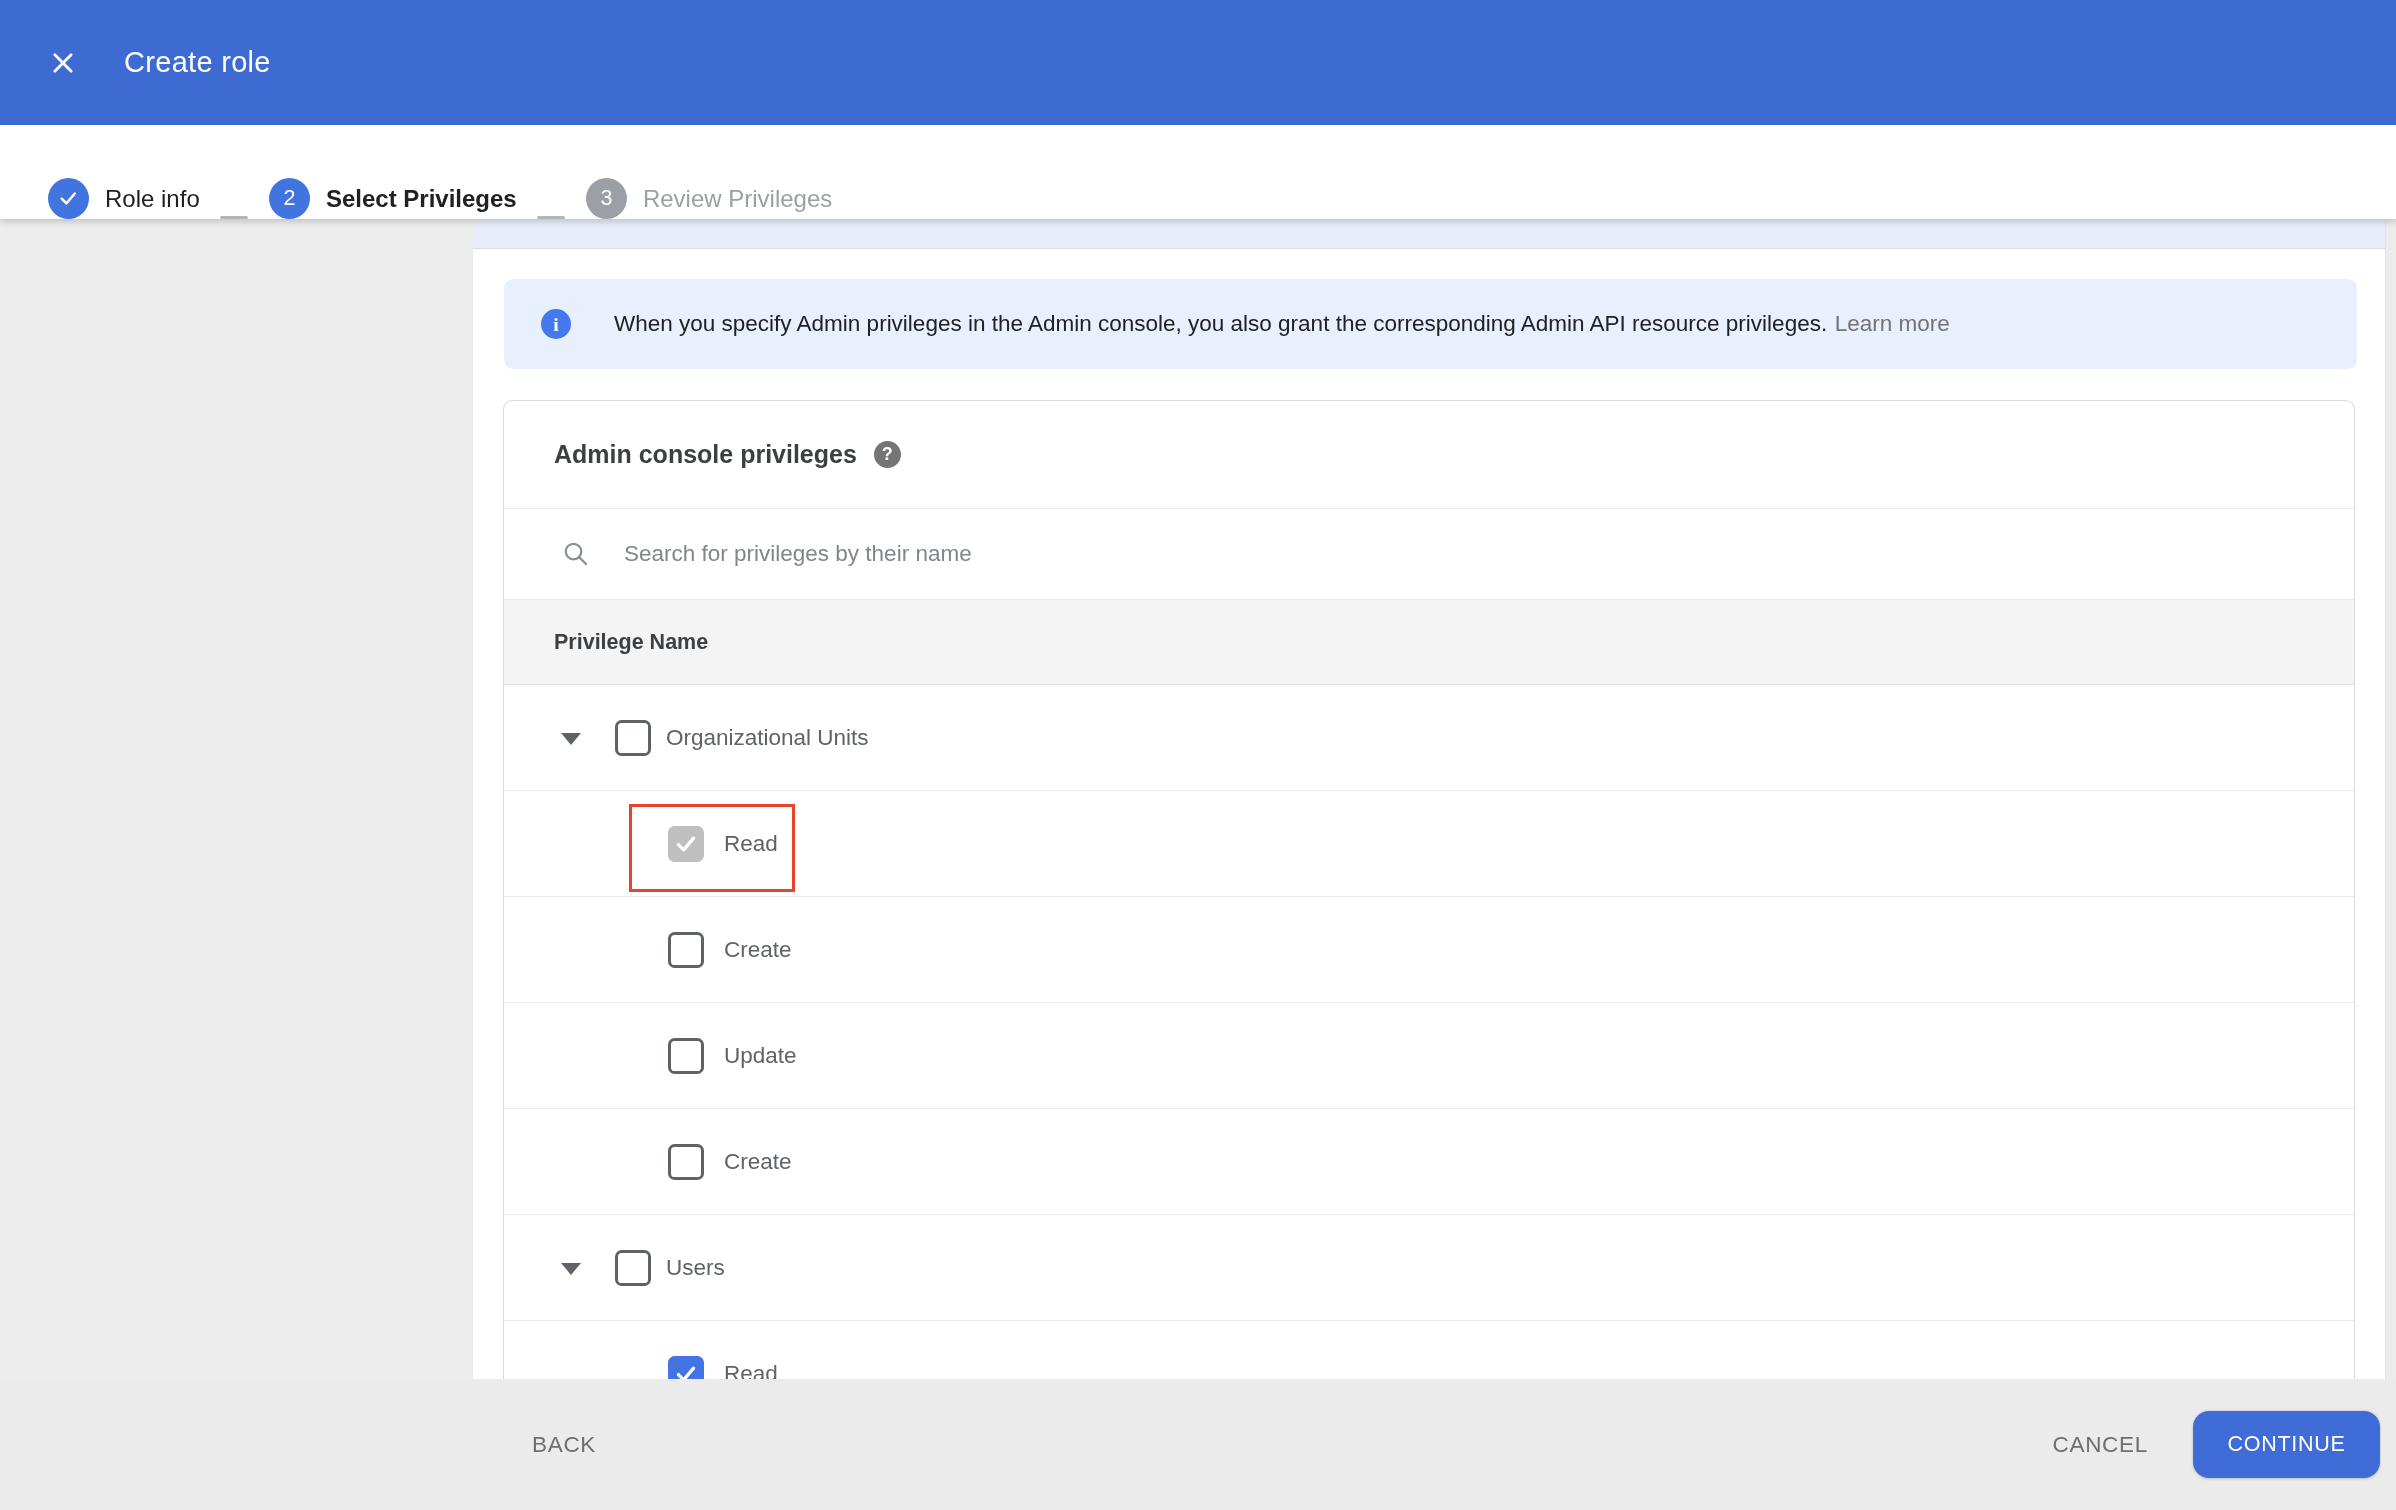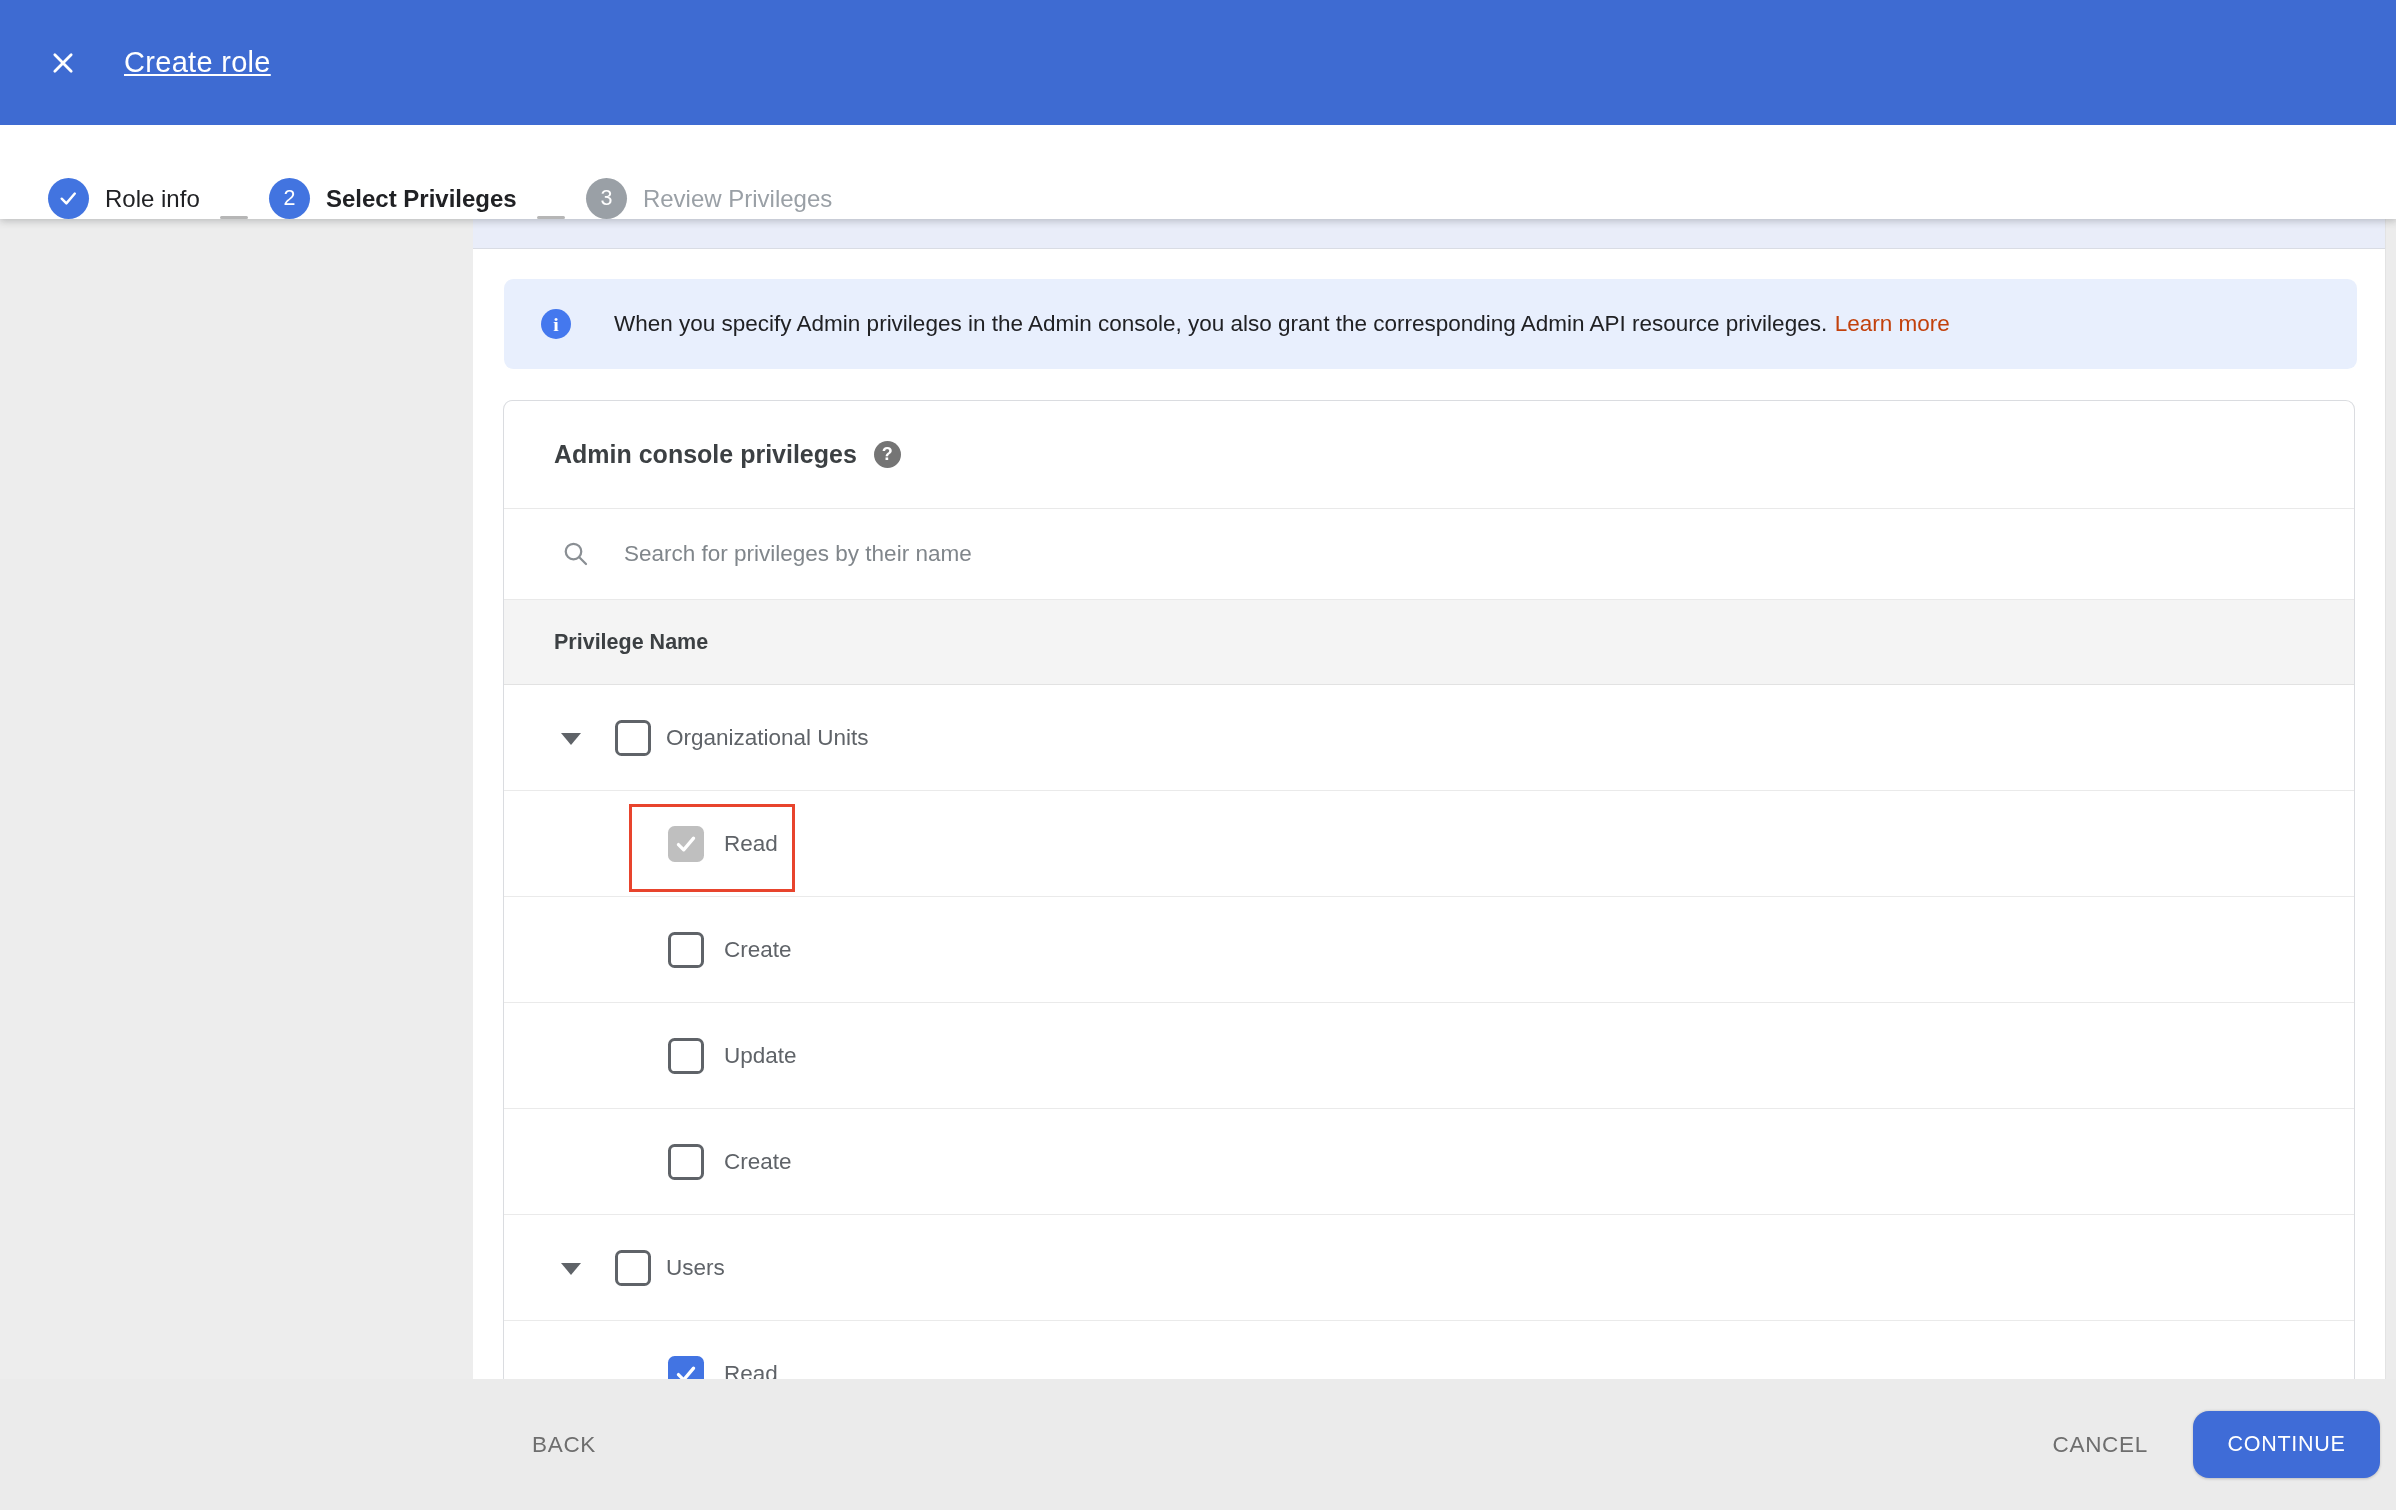--- a/index.html
+++ b/index.html
@@ -3,21 +3,21 @@
 <meta charset="utf-8">
 <style>
   html,body{margin:0;padding:0;background:#fff;}
   .app{position:relative;width:2397px;height:1510px;overflow:hidden;
        font-family:"Liberation Sans","DejaVu Sans",sans-serif;background:#fff;}
 
   
   .appbar{position:absolute;left:0;top:0;width:100%;height:125px;background:#3e6bd2;
           display:flex;align-items:center;z-index:6;}
   .close-btn{margin-left:47px;width:32px;height:32px;display:flex;align-items:center;justify-content:center;cursor:pointer;}
-  .appbar h1{margin:0 0 0 45px;color:#fff;font-size:29px;font-weight:400;letter-spacing:0.3px;text-decoration:underline;}
+  .appbar h1{margin:0 0 0 45px;color:#fff;font-size:29px;font-weight:400;letter-spacing:0.3px;}
 
   
   .stepper{position:absolute;left:0;top:125px;width:100%;height:94px;background:#fff;
            display:flex;align-items:flex-end;padding-left:48px;box-sizing:border-box;
            box-shadow:0 2.8px 7.5px rgba(60,64,67,.28);z-index:5;}
   .step{display:flex;align-items:center;}
   .step .circle{width:41px;height:41px;border-radius:50%;display:flex;align-items:center;justify-content:center;
                 color:#fff;font-size:21.5px;font-weight:500;flex:none;}
   .step.complete .circle,.step.active .circle{background:#4274e0;}
   .step.upcoming .circle{background:#9aa0a6;}
@@ -33,21 +33,21 @@
   .scroll-strip{position:absolute;left:0;top:0;right:0;height:30px;background:#e9edf9;
                 border-bottom:1.9px solid #d9dce4;}
 
   
   .banner{position:absolute;left:31px;top:61px;width:1853px;height:90px;background:#e8effd;border-radius:9.4px;
           display:flex;align-items:center;box-sizing:border-box;padding-left:110px;}
   .info-icon{position:absolute;left:37px;top:50%;transform:translateY(-50%);width:30px;height:30px;border-radius:50%;
              background:#4478ee;color:#fff;font-size:19.7px;font-weight:700;display:flex;align-items:center;justify-content:center;
              font-family:"Liberation Serif","DejaVu Serif",serif;}
   .banner p{margin:0;font-size:22.5px;color:#202124;}
-  .banner a{color:#c2410c;text-decoration:none;cursor:pointer;margin-left:7.5px;}
+  .banner a{color:#737373;text-decoration:none;cursor:pointer;margin-left:7.5px;}
 
   
   .card{position:absolute;left:30px;top:182px;width:1852px;height:1106px;background:#fff;
         border:1.9px solid #dadce0;border-bottom:none;border-radius:9.4px 9.4px 0 0;box-sizing:border-box;}
   .card-head{height:107px;border-bottom:1.9px solid #e9e9e9;display:flex;align-items:center;padding-left:50px;}
   .card-head h2{margin:0;font-size:25px;font-weight:600;color:#3c4043;}
   .help-icon{margin-left:17px;width:27px;height:27px;border-radius:50%;background:#757575;color:#fff;
              font-size:18px;font-weight:700;display:flex;align-items:center;justify-content:center;cursor:pointer;}
   .search-row{height:90px;border-bottom:1.9px solid #e9e9e9;display:flex;align-items:center;padding-left:57px;}
   .search-row svg{flex:none;}

